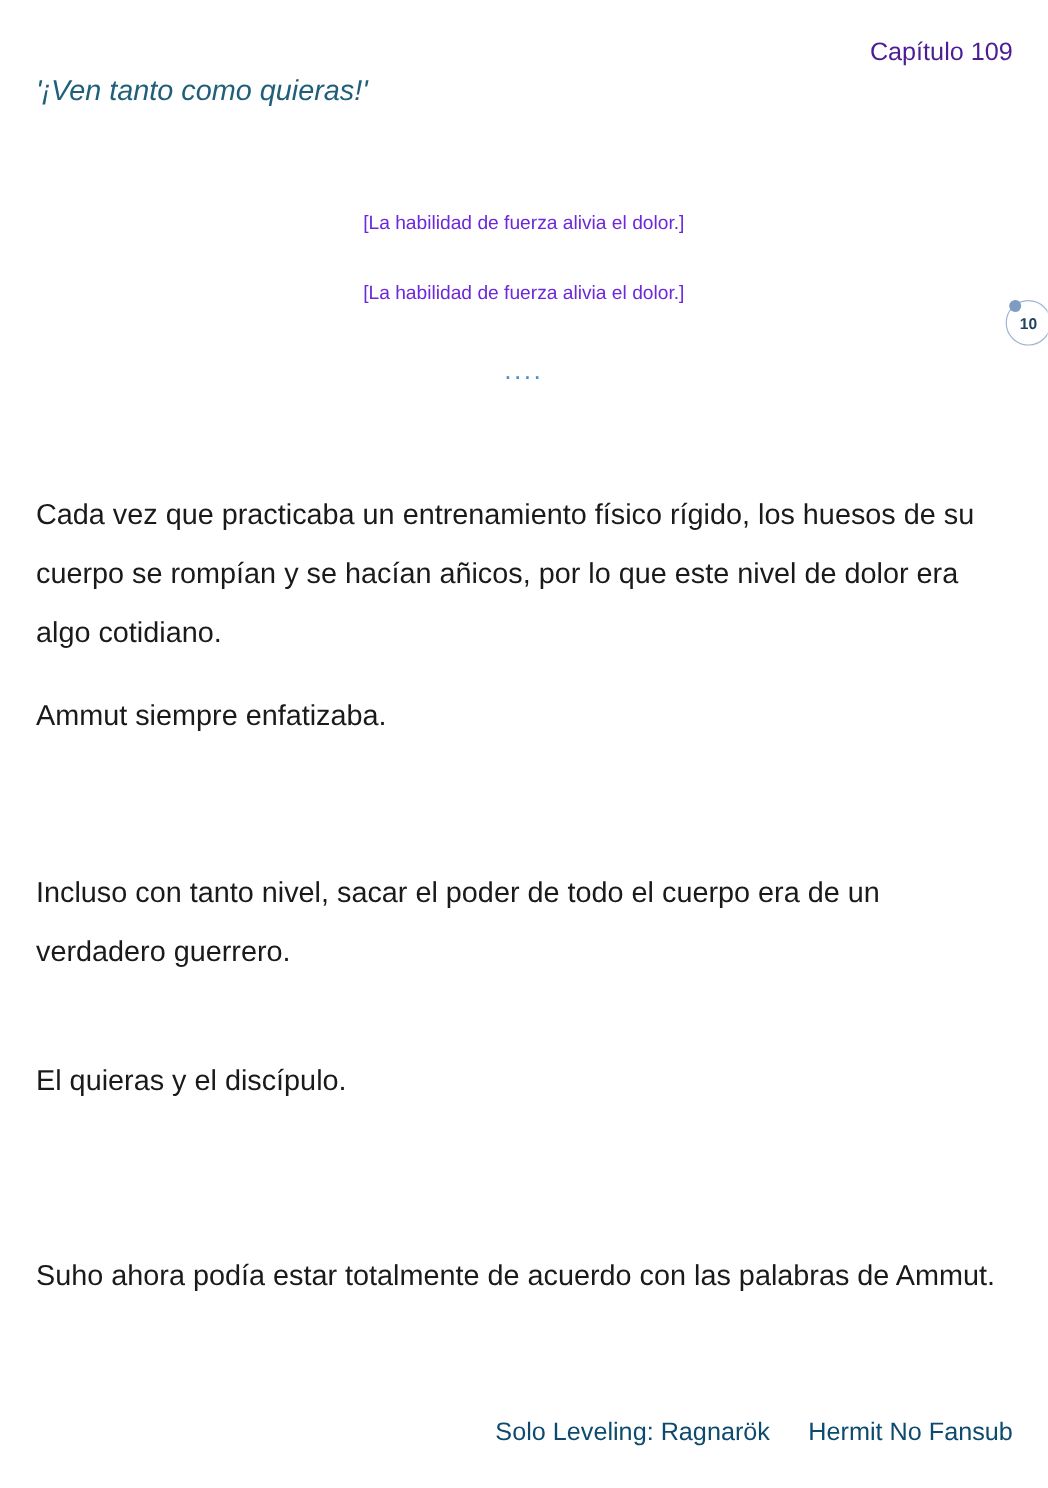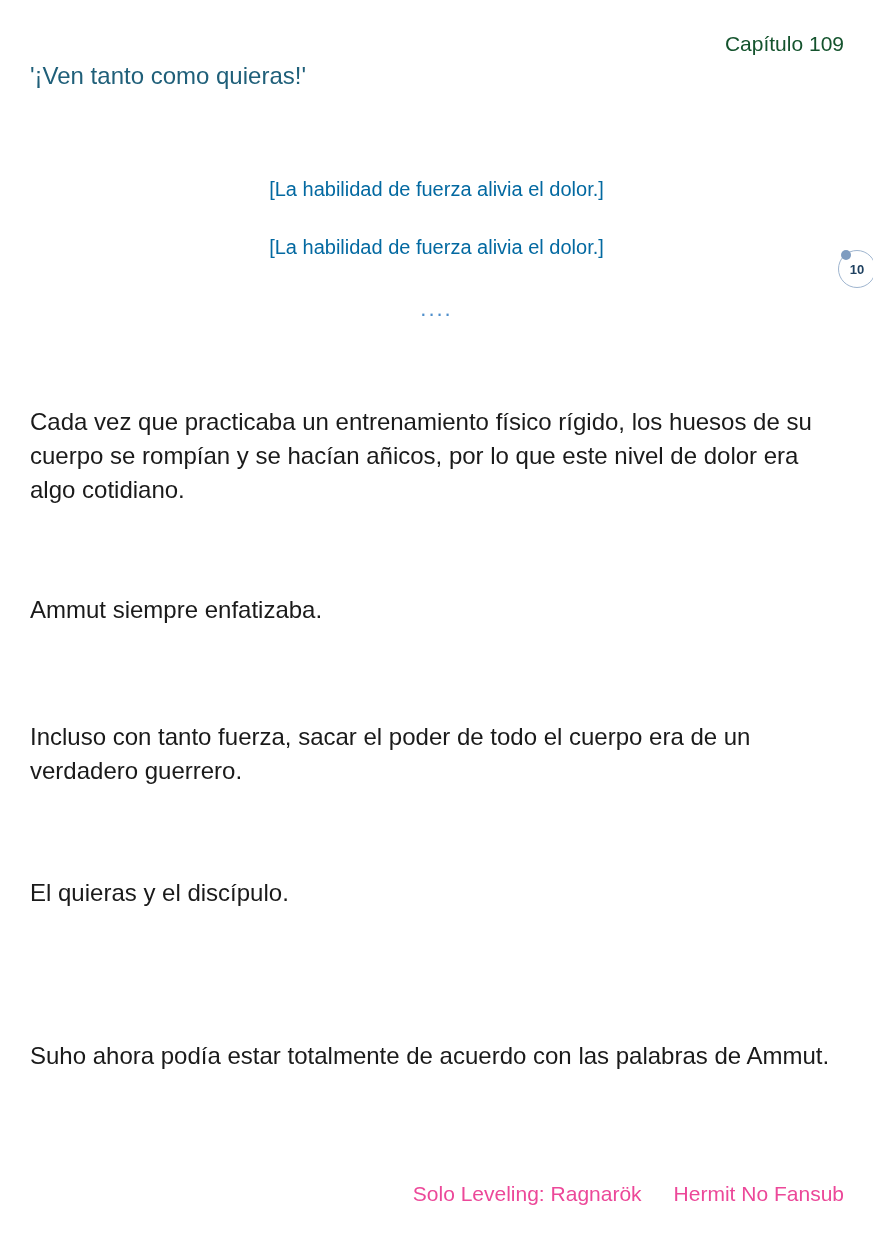--- a/index.html
+++ b/index.html
@@ -1,41 +1,41 @@
 <!DOCTYPE html>
 <html><head>
   <meta charset="utf-8">
   <style>
     html, body { margin: 0; padding: 0; background: #ffffff; }
     body { width: 873px; height: 1240px; position: relative; overflow: hidden;
       font-family: "Liberation Sans", "DejaVu Sans", sans-serif; }
-    .chapter { position: absolute; right: 29px; top: 32px; font-size: 21px; color: #14532d; }
-    .quote { position: absolute; left: 30px; top: 62px; font-size: 24px; color: #1f5f79; }
-    .sys { position: absolute; left: 0; width: 873px; text-align: center; font-size: 20px; color: #0369a1; }
+    .chapter { position: absolute; right: 29px; top: 32px; font-size: 21px; color: #4c1d95; }
+    .quote { position: absolute; left: 30px; top: 62px; font-size: 24px; color: #1f5f79; font-style: italic; }
+    .sys { position: absolute; left: 0; width: 873px; text-align: center; font-size: 16px; color: #6d28d9; }
     .dots { position: absolute; left: 0; width: 873px; text-align: center; font-size: 22px; color: #4f8fcb; letter-spacing: 2px; }
-    .para { position: absolute; left: 30px; width: 815px; font-size: 24px; line-height: 34px; color: #1a1a1a; margin: 0; }
+    .para { position: absolute; left: 30px; width: 815px; font-size: 24px; line-height: 49px; color: #1a1a1a; margin: 0; }
     .badge { position: absolute; left: 838px; top: 250px; width: 38px; height: 38px; border: 1.5px solid #9fb5cf; border-radius: 50%;
       box-sizing: border-box; display: flex; align-items: center; justify-content: center; font-size: 13px; font-weight: bold; color: #1f4160; background: #fff; }
     .badge-dot { position: absolute; left: 841px; top: 250px; width: 10px; height: 10px; border-radius: 50%; background: #7e9cc0; }
-    .footer { position: absolute; right: 29px; top: 1182px; font-size: 21px; color: #ec4899; }
+    .footer { position: absolute; right: 29px; top: 1182px; font-size: 21px; color: #0c4a6e; }
     .footer span + span { margin-left: 32px; }
   </style>
 </head>
 <body>
 
 <div class="chapter">Capítulo 109</div>
 <div class="quote">'¡Ven tanto como quieras!'</div>
 
 <div class="sys" style="top:178px">[La habilidad de fuerza alivia el dolor.]</div>
 <div class="sys" style="top:236px">[La habilidad de fuerza alivia el dolor.]</div>
 <div class="dots" style="top:296px">....</div>
 
 <p class="para" style="top:405px">Cada vez que practicaba un entrenamiento físico rígido, los huesos de su cuerpo se rompían y se hacían añicos, por lo que este nivel de dolor era algo cotidiano.</p>
-<p class="para" style="top:593px">Ammut siempre enfatizaba.</p>
-<p class="para" style="top:720px">Incluso con tanto fuerza, sacar el poder de todo el cuerpo era de un verdadero guerrero.</p>
+<p class="para" style="top:572px">Ammut siempre enfatizaba.</p>
+<p class="para" style="top:720px">Incluso con tanto nivel, sacar el poder de todo el cuerpo era de un verdadero guerrero.</p>
 <p class="para" style="top:876px">El quieras y el discípulo.</p>
 <p class="para" style="top:1039px">Suho ahora podía estar totalmente de acuerdo con las palabras de Ammut.</p>
 
 <div class="badge">
   <span>10</span>
 </div>
 <div class="badge-dot"></div>
 
 <div class="footer">
   <span>Solo Leveling: Ragnarök</span><span>Hermit No Fansub</span>

